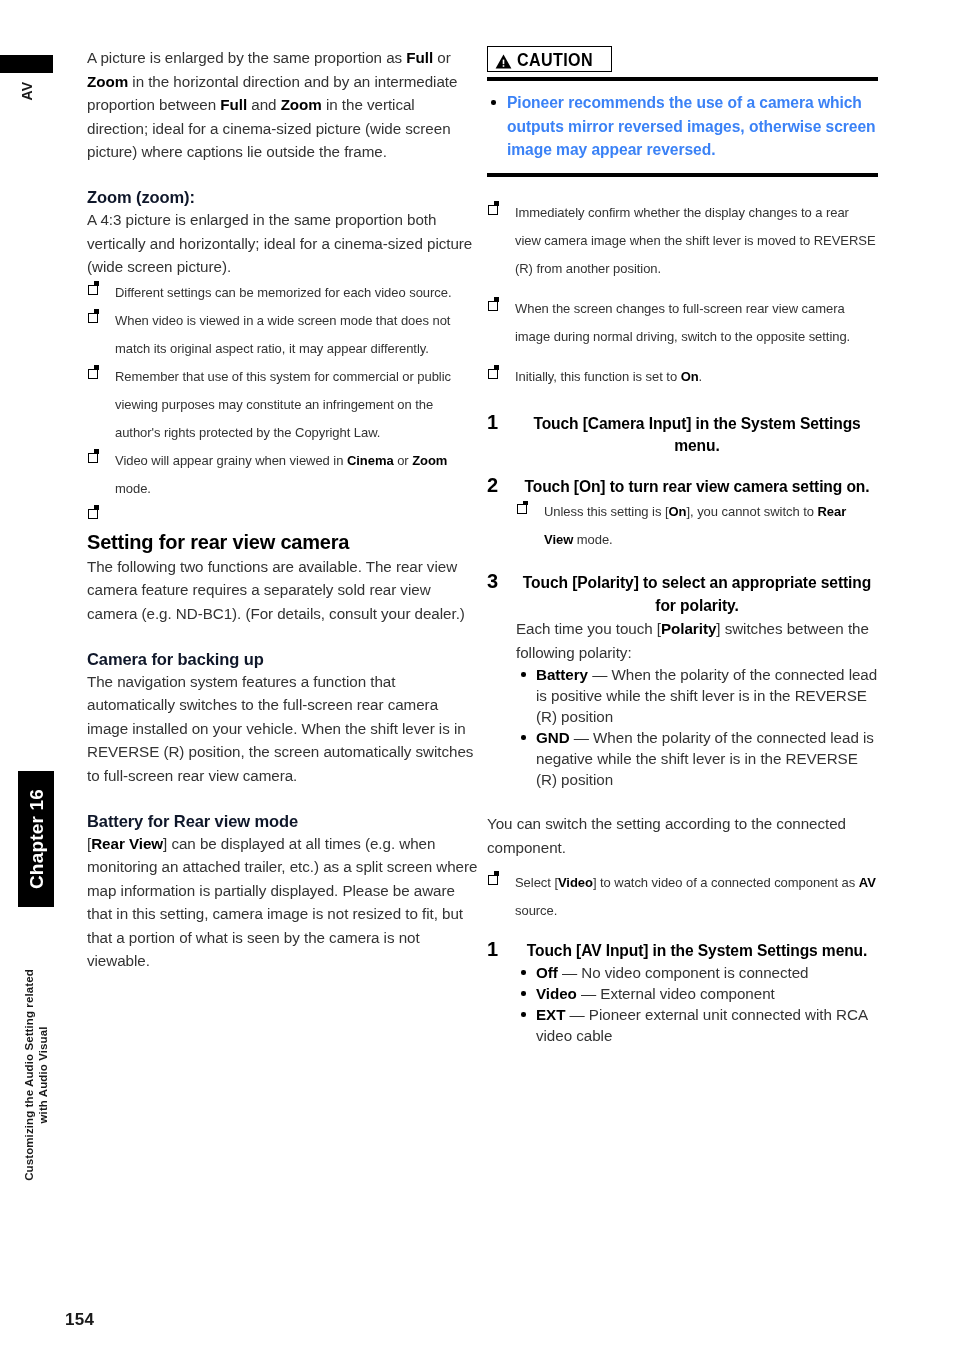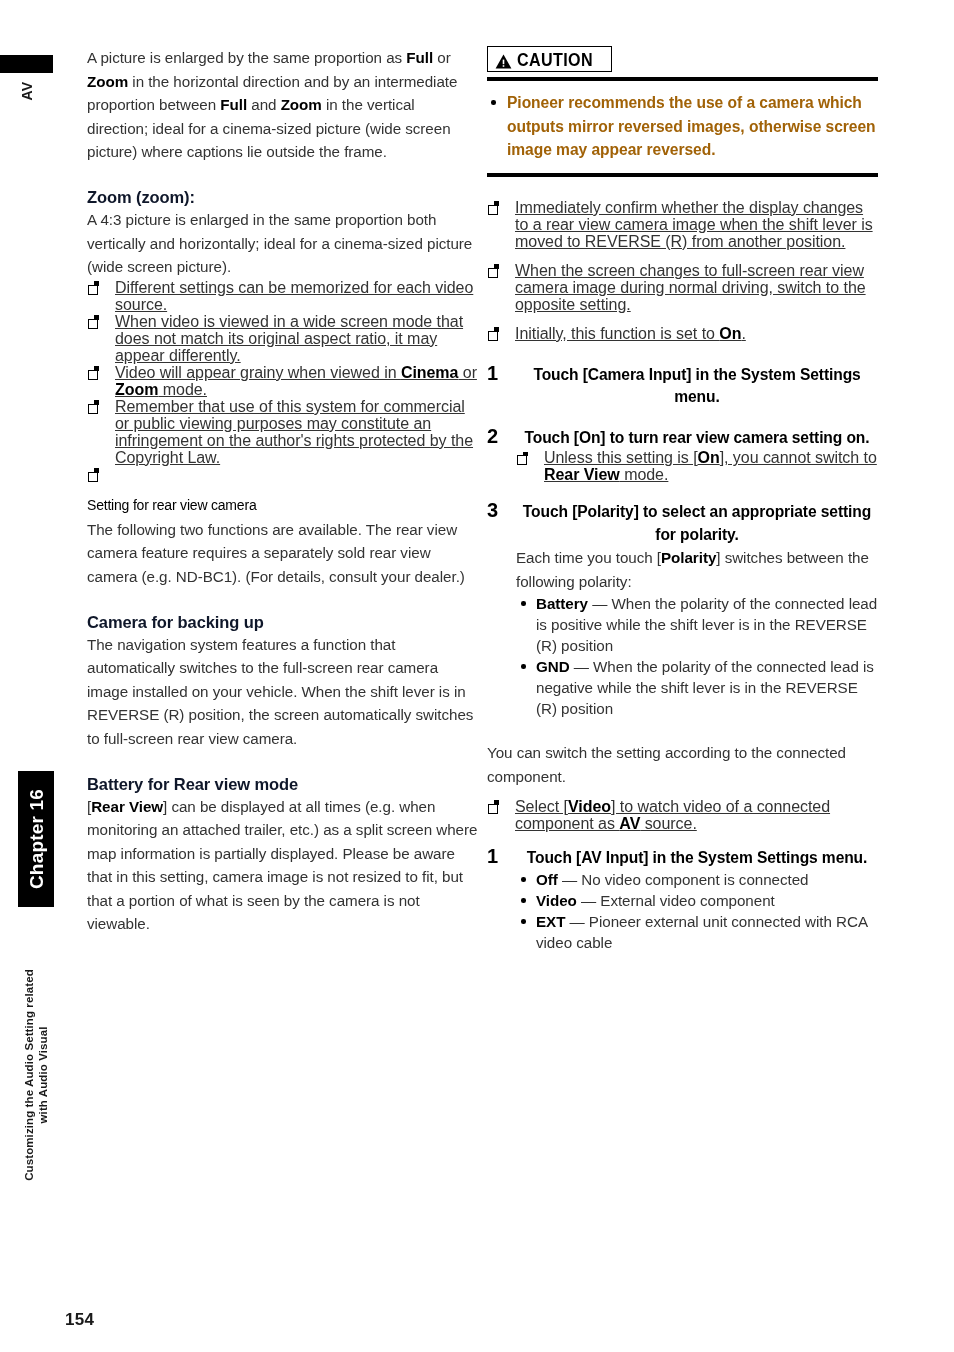--- a/index.html
+++ b/index.html
@@ -110,22 +110,22 @@
   
   p.body, .body {
     margin: 0;
     font-size: 15.2px;
     line-height: 23.6px;
     color: #333333;
     letter-spacing: -0.05px;
   }
   h2.section-title {
     margin: 0;
-    font-size: 14px;
-    font-weight: normal;
+    font-size: 20px;
+    font-weight: bold;
     color: #000000;
     line-height: 26px;
     letter-spacing: -0.2px;
   }
   h3.sub-title {
     margin: 0;
     font-size: 16.5px;
     font-weight: bold;
     color: #0f172a;
     line-height: 22px;
@@ -140,26 +140,25 @@
 
   
   ul.note-list {
     margin: 0;
     padding: 0;
     list-style: none;
   }
   ul.note-list > li {
     position: relative;
     padding-left: 28px;
-    font-size: 16px;
-    line-height: 17px;
+    font-size: 13px;
+    line-height: 28px;
     color: #333333;
     margin-bottom: 0px;
     letter-spacing: -0.05px;
-    text-decoration: underline;
   }
   ul.note-list.spaced > li { margin-bottom: 12px; }
   ul.note-list.spaced > li:last-child { margin-bottom: 0; }
 
   .sq-bullet {
     position: absolute;
     left: 1px;
     top: 6px;
     width: 10px;
     height: 10px;
@@ -261,21 +260,21 @@
   .rule-thick {
     height: 4px;
     background: #000000;
     width: 391px;
   }
   .caution-bullet {
     position: relative;
     padding-left: 20px;
     font-size: 15.6px;
     font-weight: bold;
-    color: #a16207;
+    color: #3b82f6;
     line-height: 23.6px;
     letter-spacing: -0.05px;
   }
   .caution-bullet .dot-bullet { top: 9px; left: 4px; width: 4.5px; height: 4.5px; }
 </style>
 </head>
 <body>
 
 <div id="edge-tab"></div>
 <div id="av-marker">
@@ -308,25 +307,25 @@
       <li>
       <span class="sq-bullet"></span>
       <span class="li-text">Different settings can be memorized for each video source.</span>
     </li>
       <li>
       <span class="sq-bullet"></span>
       <span class="li-text">When video is viewed in a wide screen mode that does not match its original aspect ratio, it may appear differently.</span>
     </li>
       <li>
       <span class="sq-bullet"></span>
+      <span class="li-text">Remember that use of this system for commercial or public viewing purposes may constitute an infringement on the author's rights protected by the Copyright Law.</span>
+    </li>
+      <li>
+      <span class="sq-bullet"></span>
       <span class="li-text">Video will appear grainy when viewed in <b>Cinema</b> or <b>Zoom</b> mode.</span>
-    </li>
-      <li>
-      <span class="sq-bullet"></span>
-      <span class="li-text">Remember that use of this system for commercial or public viewing purposes may constitute an infringement on the author's rights protected by the Copyright Law.</span>
     </li>
       <li>
       <span class="sq-bullet"></span>
     </li>
     </ul>
 
   <div class="gap-xl"></div>
 
   <h2 class="section-title">Setting for rear view camera</h2>
   <p class="body">The following two functions are available. The rear view camera feature requires a separately sold rear view camera (e.g. ND-BC1). (For details, consult your dealer.)</p>

